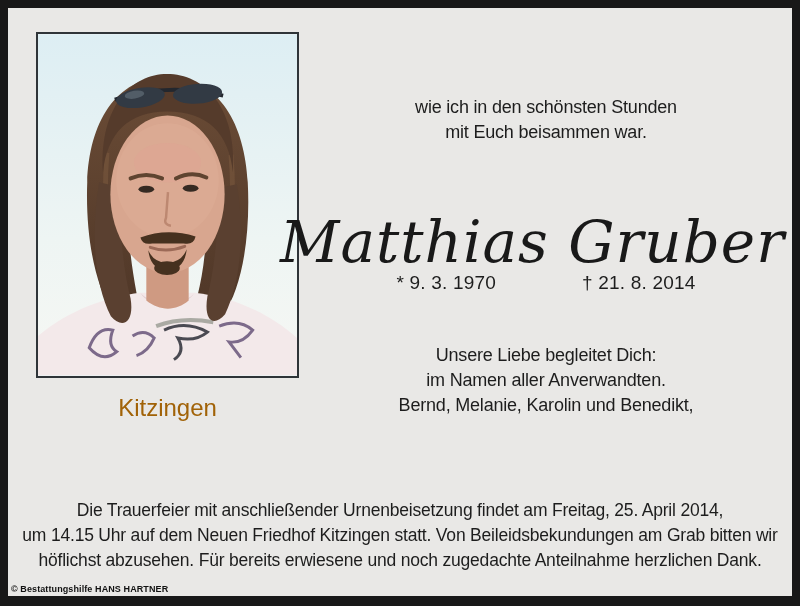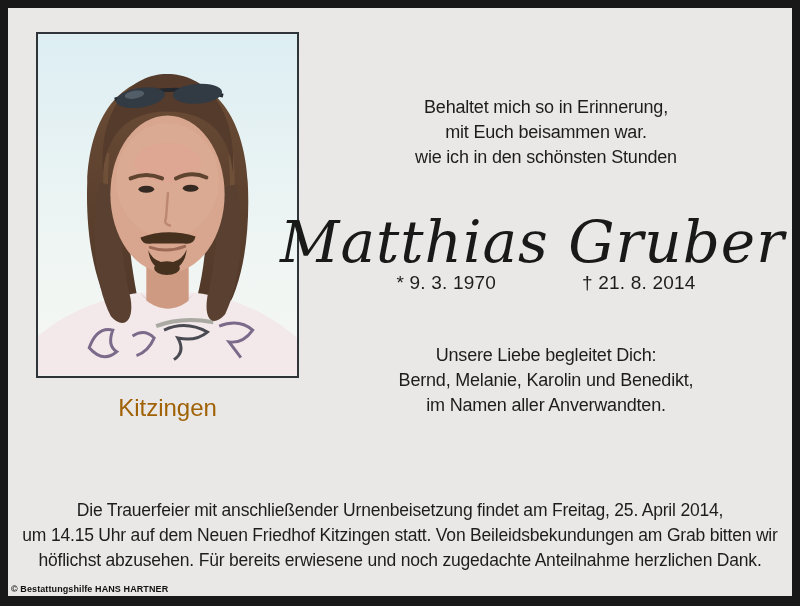--- a/index.html
+++ b/index.html
@@ -170,35 +170,34 @@
         <path d="M114,216 Q131,222 149,215" stroke="#9c6a57" stroke-width="3" fill="none" stroke-linecap="round"></path>
         <path d="M112,219 Q114,238 131,240 Q149,238 151,218 Q146,231 131,232 Q117,231 112,219 Z" fill="#46311f"></path>
         <ellipse cx="131" cy="237" rx="13" ry="7" fill="#46311f"></ellipse>
       </g>
     </svg>
   </div>
   <div class="photo-caption">Kitzingen</div>
 
 
   <div class="remembrance">
-    <div>Behaltet mich so in Erinnerung,</div>
+    <div>wie ich in den schönsten Stunden</div>
     <div>mit Euch beisammen war.</div>
-    <div>wie ich in den schönsten Stunden</div>
   </div>
 
   <div class="deceased-name">Matthias Gruber</div>
   <div class="dates">
     <span>* 9. 3. 1970</span>
     <span>† 21. 8. 2014</span>
   </div>
 
   <div class="family">
     <div>Unsere Liebe begleitet Dich:</div>
+    <div>im Namen aller Anverwandten.</div>
     <div>Bernd, Melanie, Karolin und Benedikt,</div>
-    <div>im Namen aller Anverwandten.</div>
   </div>
 
   <div class="funeral">
     <div>Die Trauerfeier mit anschließender Urnenbeisetzung findet am Freitag, 25. April 2014,</div>
     <div>um 14.15 Uhr auf dem Neuen Friedhof Kitzingen statt. Von Beileidsbekundungen am Grab bitten wir</div>
     <div>höflichst abzusehen. Für bereits erwiesene und noch zugedachte Anteilnahme herzlichen Dank.</div>
   </div>
 
   <div class="credit">© Bestattungshilfe HANS HARTNER</div>
 

